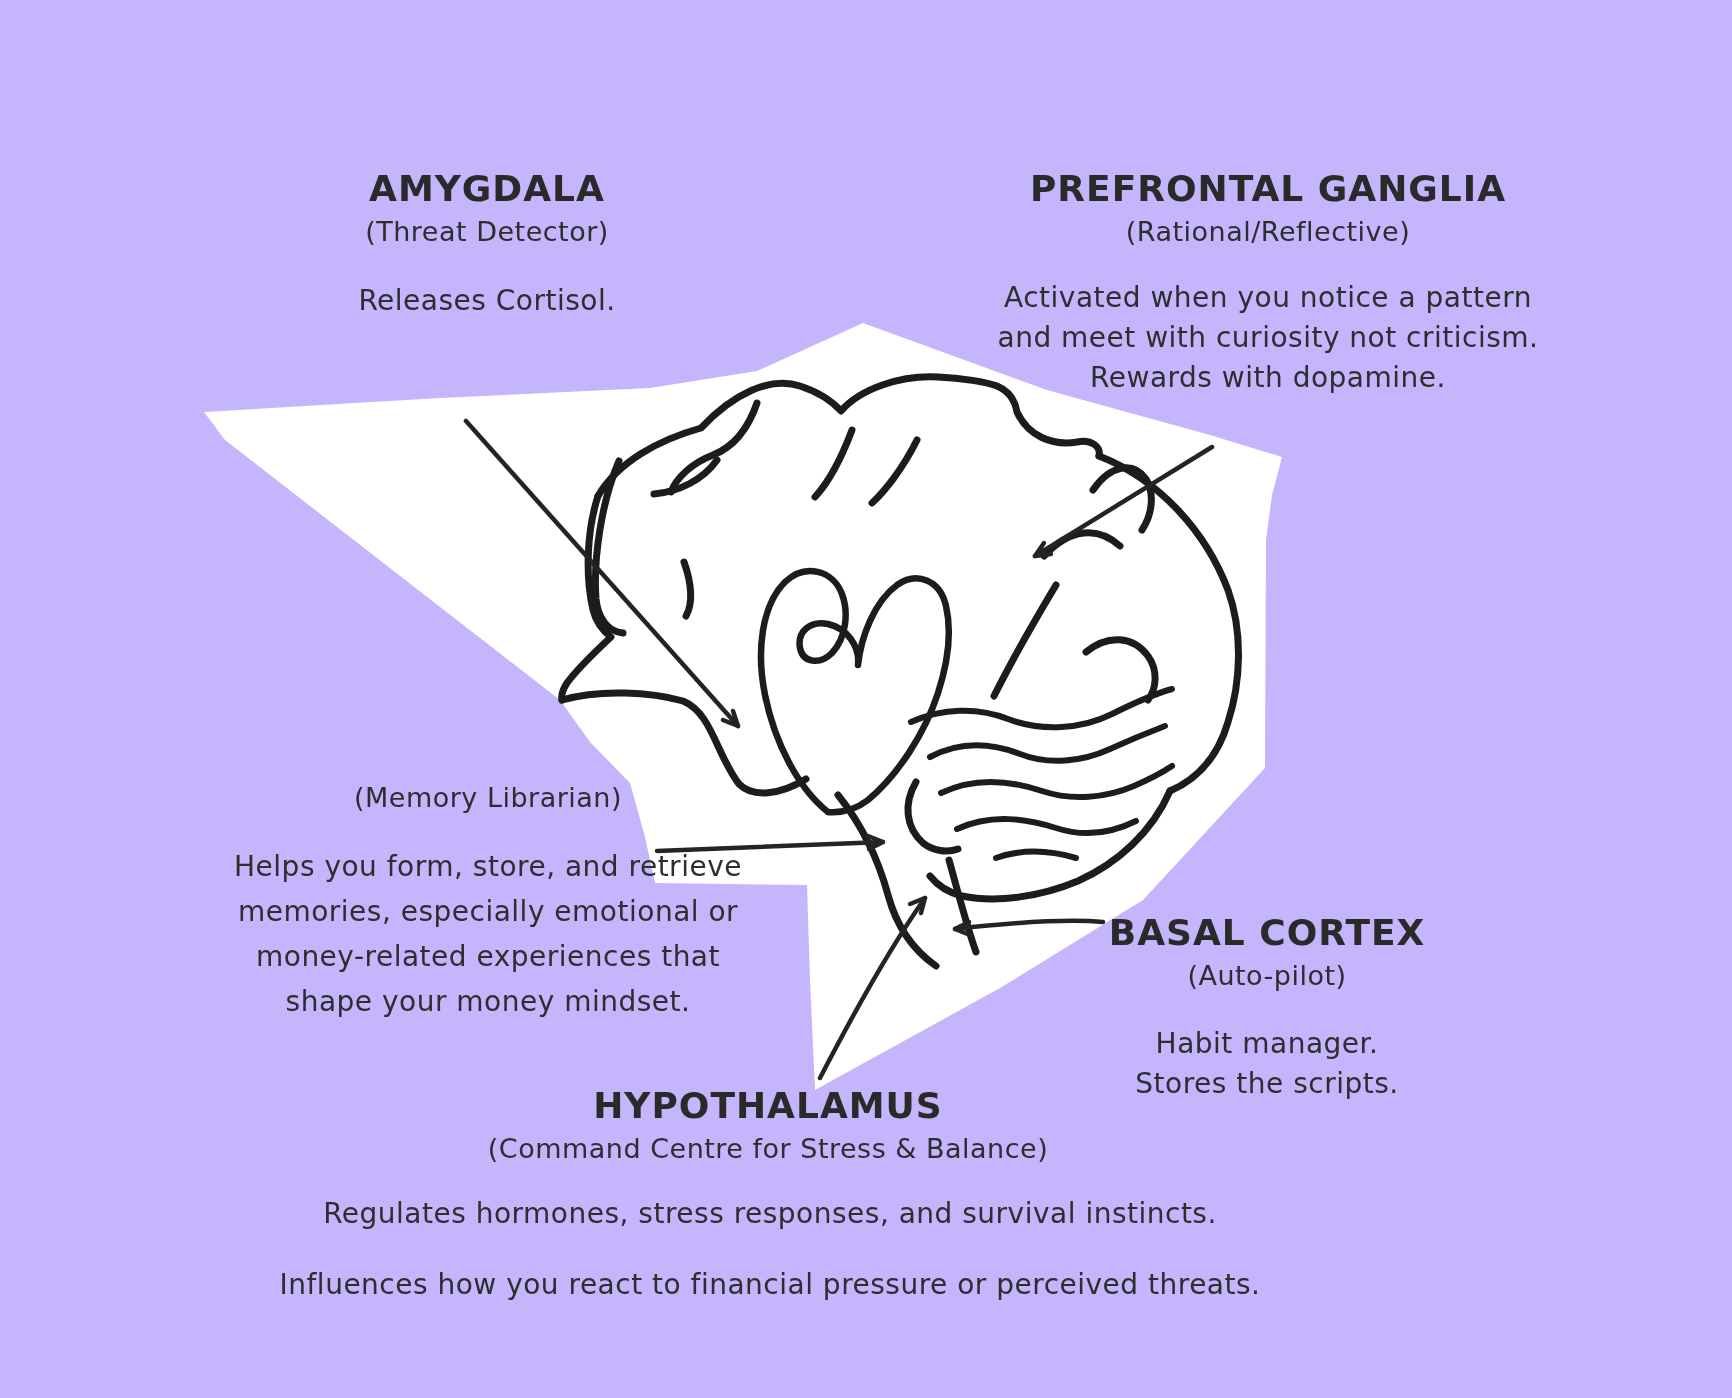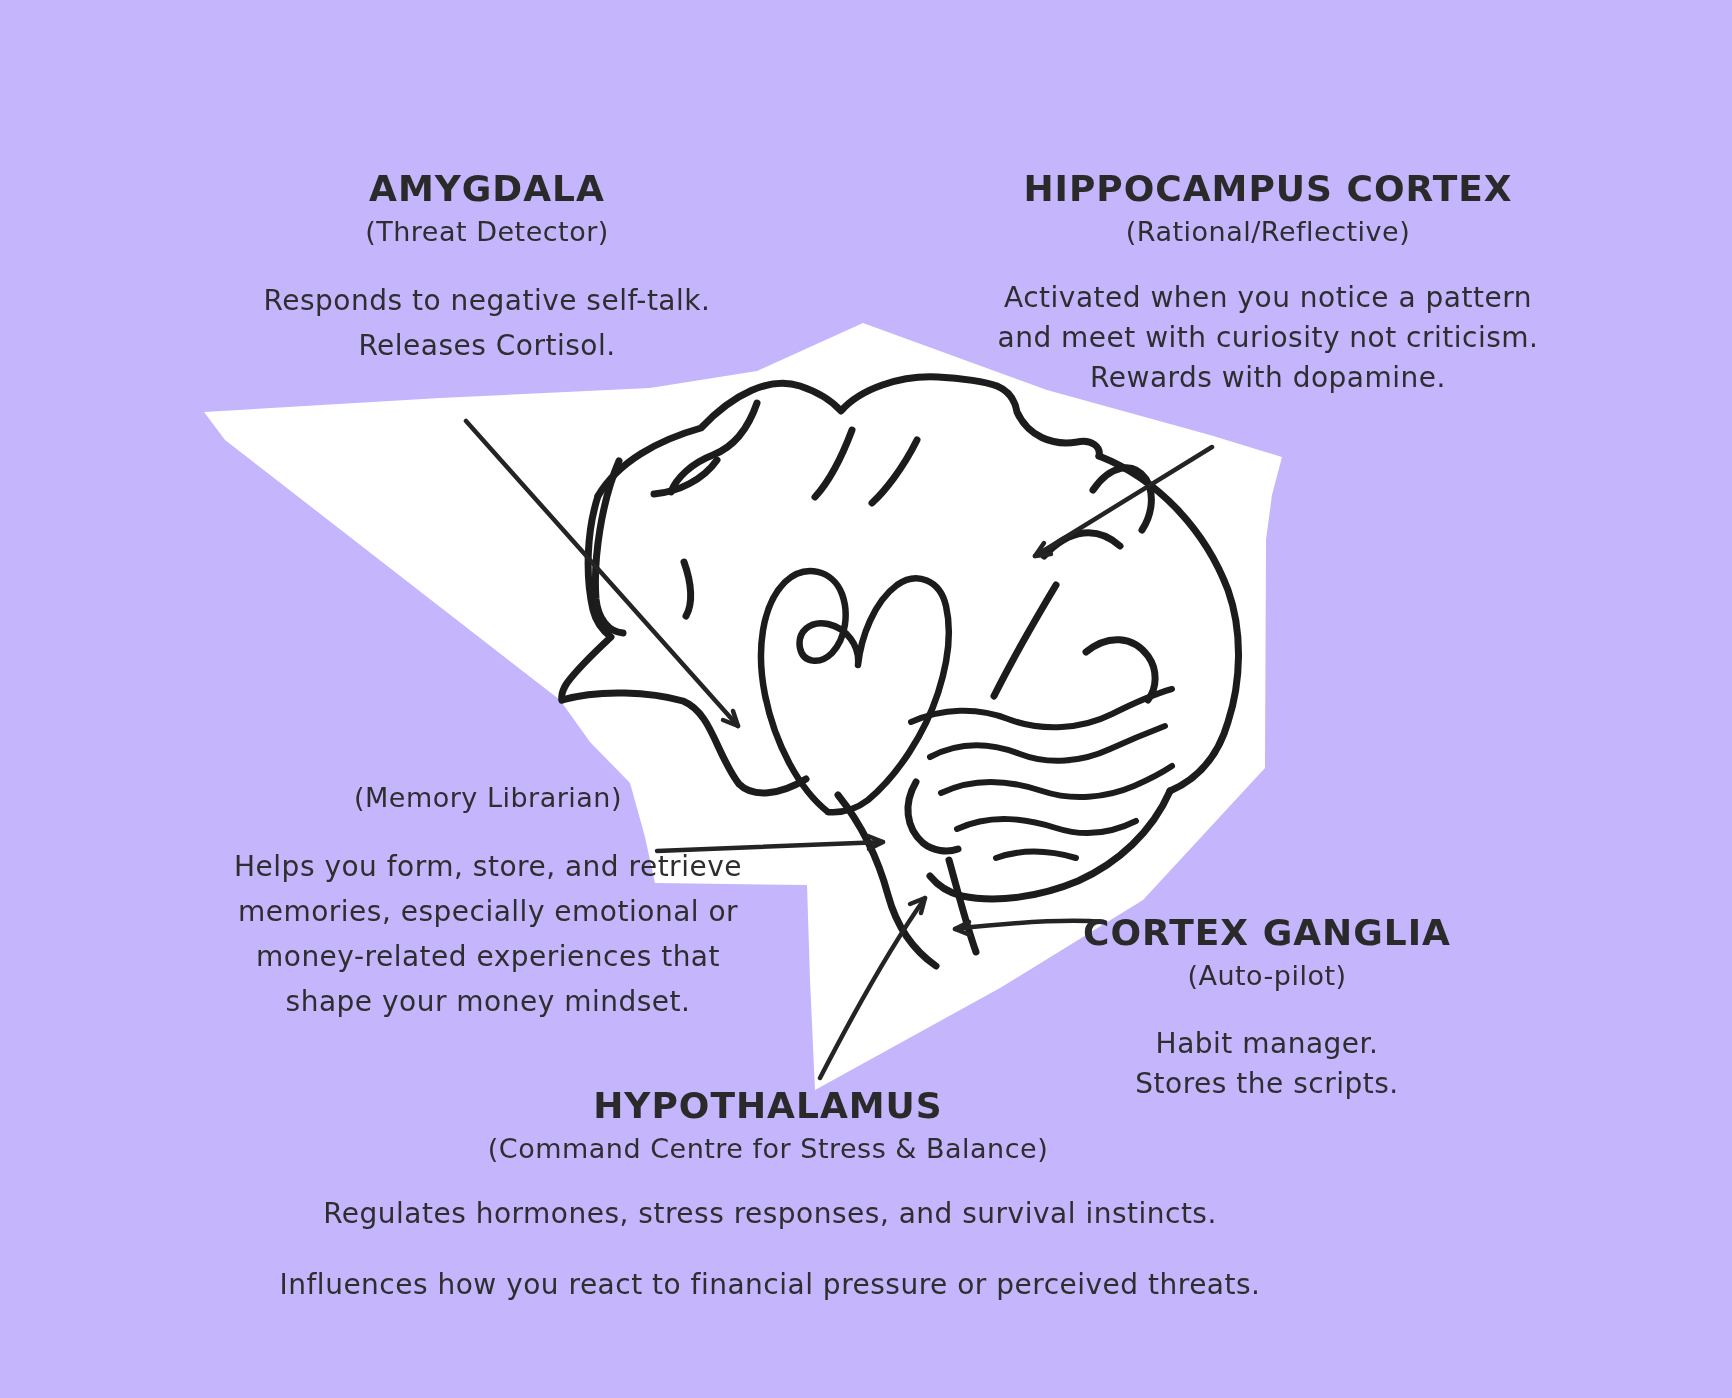--- a/index.html
+++ b/index.html
@@ -67,47 +67,46 @@
       <polyline points="970,935 955,929 969,922"></polyline>
       <path d="M 820 1078 C 850 1020 885 955 925 898"></path>
       <polyline points="921,913 925,898 910,904"></polyline>
     </g>
   </svg>
 
   <div class="block" style="left:187px;top:166px;width:600px;">
     <p class="title">AMYGDALA</p>
     <p class="sub">(Threat Detector)</p>
     <div class="body">
-      <p>Responds to negative self-talk.</p>
       <p>Releases Cortisol.</p>
     </div>
   </div>
 
   <div class="block" style="left:968px;top:166px;width:600px;">
-    <p class="title">HIPPOCAMPUS CORTEX</p>
+    <p class="title">PREFRONTAL GANGLIA</p>
     <p class="sub">(Rational/Reflective)</p>
     <div class="body tight">
       <p>Activated when you notice a pattern</p>
       <p>and meet with curiosity not criticism.</p>
       <p>Rewards with dopamine.</p>
     </div>
   </div>
 
   <div class="block" style="left:188px;top:778px;width:600px;">
     <p class="sub">(Memory Librarian)</p>
     <div class="body mt16">
       <p>Helps you form, store, and retrieve</p>
       <p>memories, especially emotional or</p>
       <p>money-related experiences that</p>
       <p>shape your money mindset.</p>
     </div>
   </div>
 
   <div class="block" style="left:1017px;top:910px;width:500px;">
-    <p class="title">CORTEX GANGLIA</p>
+    <p class="title">BASAL CORTEX</p>
     <p class="sub">(Auto-pilot)</p>
     <div class="body tight" style="margin-top:28px;">
       <p>Habit manager.</p>
       <p>Stores the scripts.</p>
     </div>
   </div>
 
   <div class="block" style="left:418px;top:1083px;width:700px;">
     <p class="title">HYPOTHALAMUS</p>
     <p class="sub">(Command Centre for Stress &amp; Balance)</p>

